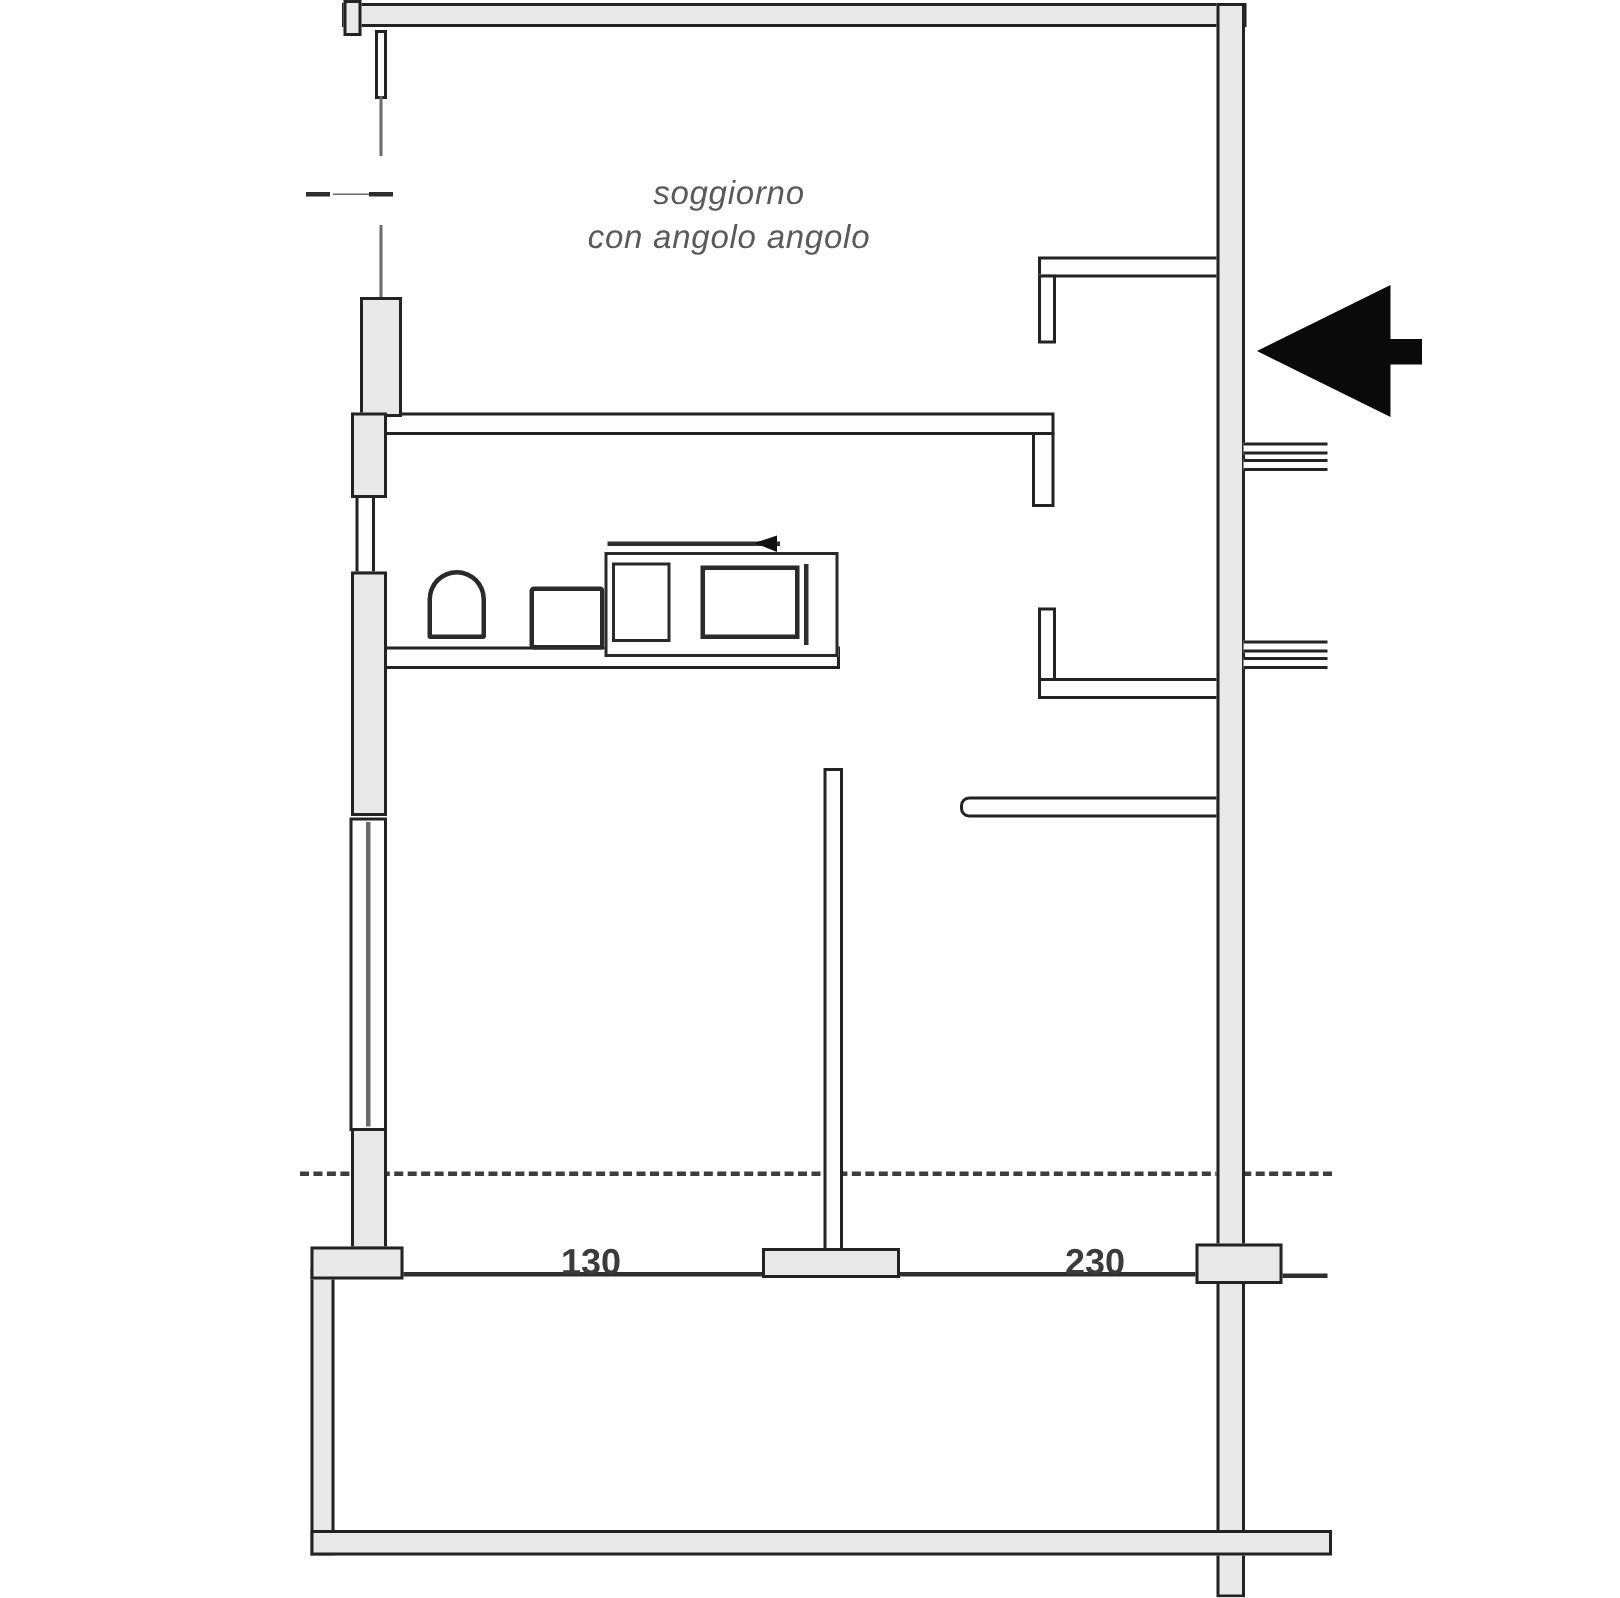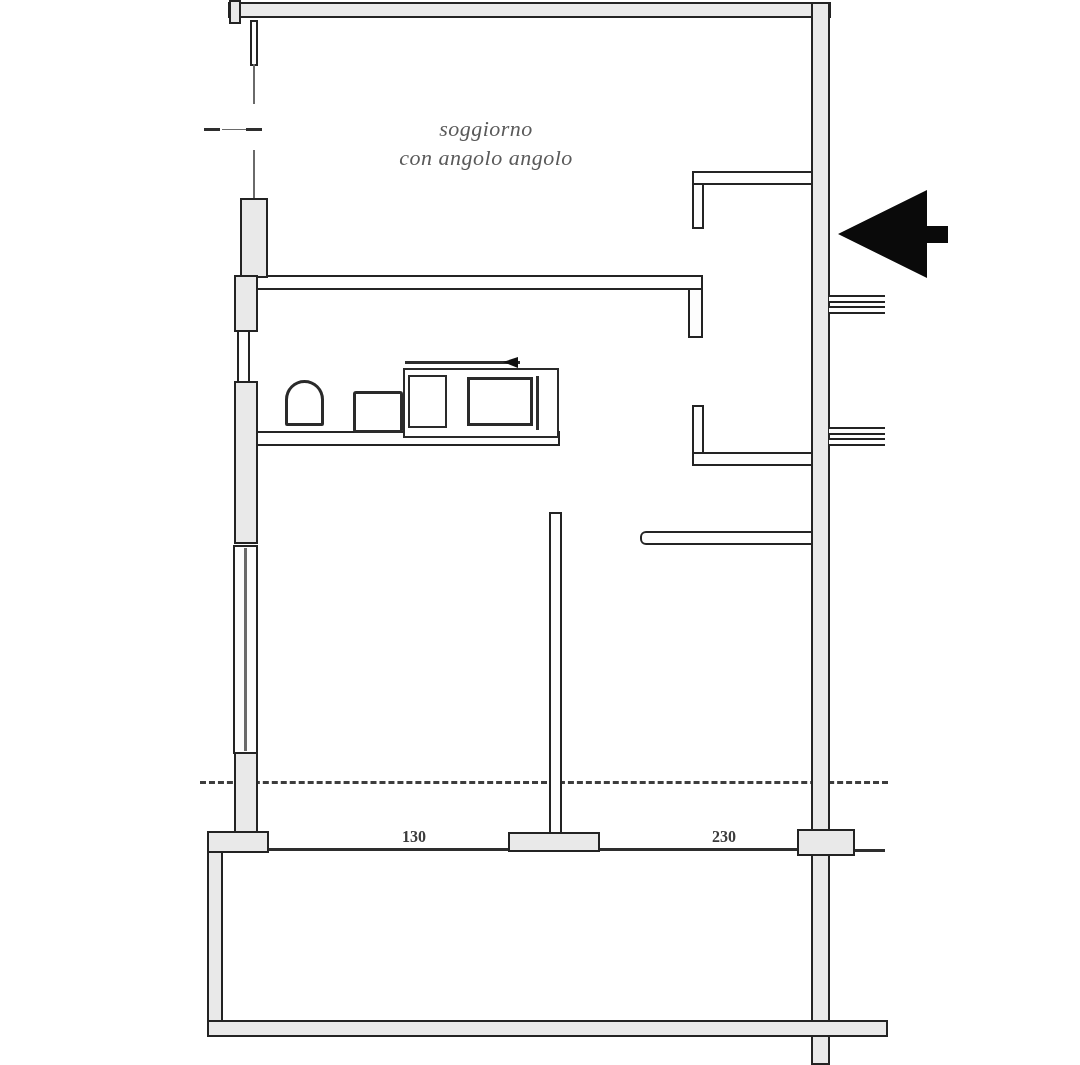--- a/index.html
+++ b/index.html
@@ -1,35 +1,35 @@
 <!DOCTYPE html>
 <html><head>
 <meta charset="utf-8">
 <style>
   *{margin:0;padding:0}
   html,body{background:#ffffff}
   .plan{position:relative;width:948px;height:1065px;background:#fff;
-        font-family:Liberation Serif, serif;overflow:hidden}
+        font-family:Liberation Sans, sans-serif;overflow:hidden}
   
   .w{position:absolute;box-sizing:border-box;background:#e9e9e9;border:2px solid #232323}
   
   .open{position:absolute;box-sizing:border-box;background:#fdfdfd;border:2px solid #232323}
   
   .ln{position:absolute;background:#2e2e2e}
   .ln.soft{background:#6a6a6a}
   
   .hline2{position:absolute;box-sizing:border-box;background:#fff;
           border-top:2px solid #232323;border-bottom:2px solid #232323}
   
   .fix{position:absolute;box-sizing:border-box;background:#fff;border:3px solid #2a2a2a}
   .fix.thin{border-width:2px}
   .dash{position:absolute;border-top:3px dashed #3d3d3d;height:0}
   .lbl{position:absolute;font-style:italic;color:#5a5a5a;font-size:22px;line-height:29px;
        text-align:center;letter-spacing:.5px}
-  .dim{position:absolute;color:#3b3b3b;font-size:16px;font-weight:600;text-align:right}
+  .dim{position:absolute;color:#3b3b3b;font-size:24px;font-weight:600;text-align:left}
   .tri-left{position:absolute;width:0;height:0;border-right:15px solid #111;
             border-top:5px solid transparent;border-bottom:6px solid transparent}
   .overlay{position:absolute;left:0;top:0;width:1080px;height:1065px;pointer-events:none}
 </style>
 </head>
 <body>
 
 <div class="plan">
 
   <div class="dash" style="left:200px;top:781px;width:688px"></div>
@@ -82,19 +82,19 @@
   <div class="tri-left" style="left:503px;top:357px"></div>
   <div class="fix thin" style="left:408px;top:375px;width:39px;height:53px"></div>
   <div class="fix" style="left:467px;top:377px;width:66px;height:49px"></div>
   <div class="ln" style="left:536px;top:376px;width:3px;height:54px"></div>
 
   <div class="lbl" style="left:316px;top:114px;width:340px">
     <div>soggiorno</div>
     <div>con angolo angolo</div>
   </div>
   <div class="dim" style="left:374px;top:828px;width:52px">130</div>
-  <div class="dim" style="left:684px;top:828px;width:52px">230</div>
+  <div class="dim" style="left:710px;top:828px;width:52px">230</div>
 
   <svg class="overlay" viewBox="0 0 1080 1065">
     <polygon points="838,234 927,190 927,226 1062,226 1062,243 927,243 927,278" fill="#0a0a0a"></polygon>
   </svg>
 
 </div>
 
 </body></html>

